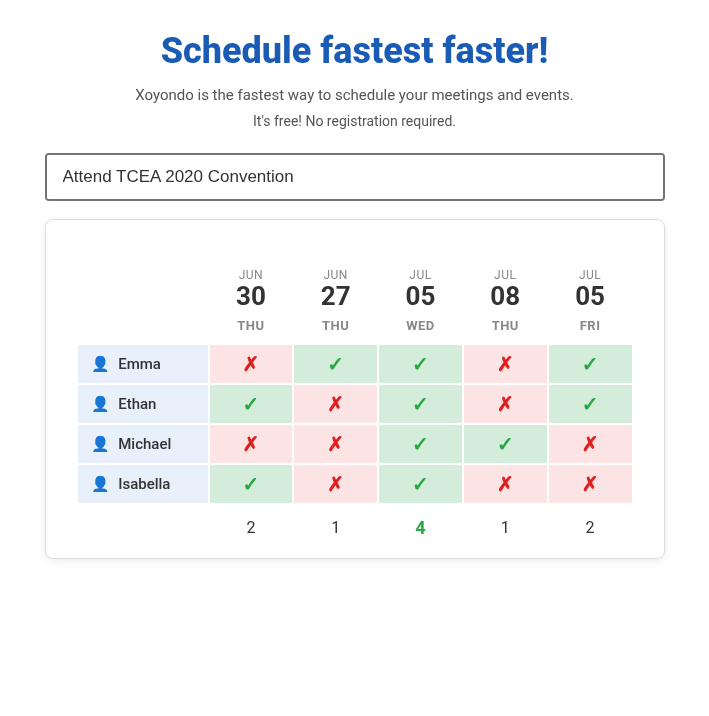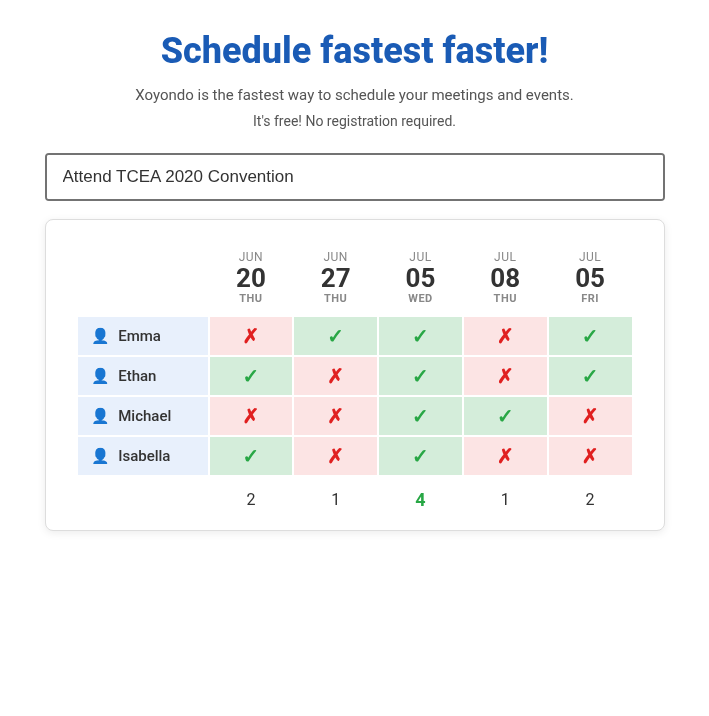--- a/index.html
+++ b/index.html
@@ -80,31 +80,33 @@
     .date-header-cell {
       text-align: center;
       padding: 6px 8px 10px;
       width: 90px;
     }
     .date-month {
       font-size: 12px;
       color: #888;
       font-weight: 400;
       letter-spacing: 0.5px;
+      margin-top: 18px;
     }
     .date-day {
       font-size: 26px;
       font-weight: 700;
       color: #333;
       line-height: 1.1;
     }
     .date-dow {
-      font-size: 11px;
+      font-size: 13px;
       color: #888;
       letter-spacing: 0.5px;
+      margin-top: 8px;
     }
 
     .name-cell {
       display: flex;
       align-items: center;
       gap: 8px;
       padding: 10px 14px;
       background: #e8f0fc;
       font-size: 15px;
       font-weight: 500;
@@ -173,21 +175,21 @@
 </div>
 
 <div class="schedule-card">
   <table class="schedule-table">
     <thead>
       <tr id="date-header-row">
         <th class="empty-header"></th>
 
       <th class="date-header-cell">
     <div class="date-month">JUN</div>
-    <div class="date-day">20</div>
+    <div class="date-day">30</div>
     <div class="date-dow">THU</div>
   </th>
           <th class="date-header-cell">
     <div class="date-month">JUN</div>
     <div class="date-day">27</div>
     <div class="date-dow">THU</div>
   </th>
           <th class="date-header-cell">
     <div class="date-month">JUL</div>
     <div class="date-day">05</div>

